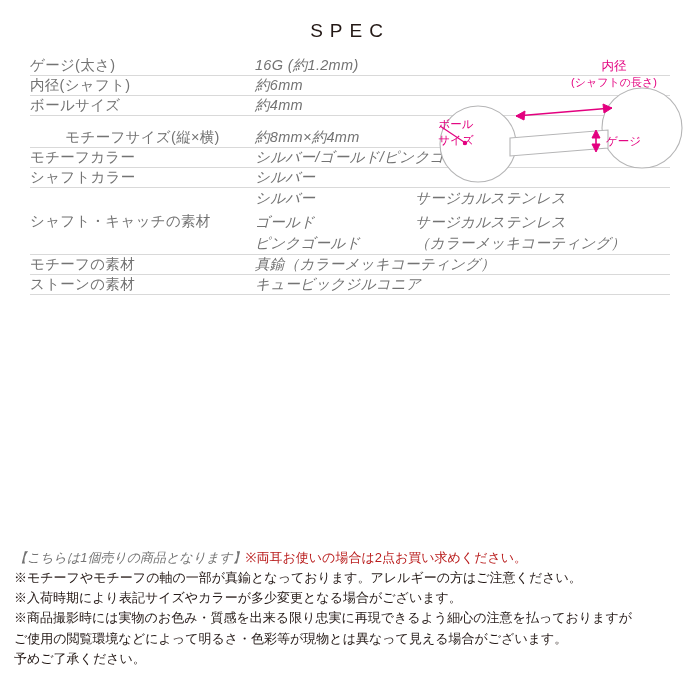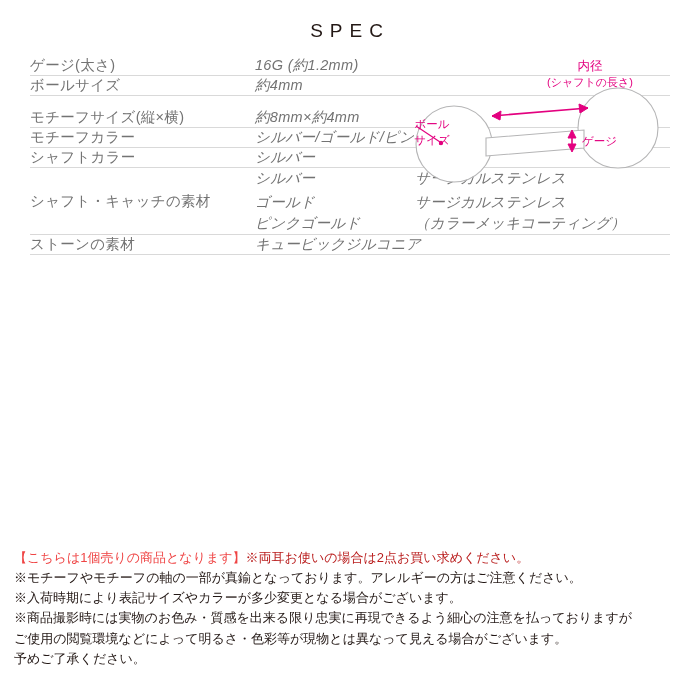--- a/index.html
+++ b/index.html
@@ -51,20 +51,21 @@
     letter-spacing: 0.3px;
   }
   .val {
     padding: 11px 4px 11px 18px;
     font-size: 14.5px;
     letter-spacing: 0.3px;
     font-style: italic;
   }
   .lbl-sm {
     font-size: 13.5px;
+    text-align: center;
   }
   .group-gap td {
     height: 12px;
     padding: 0;
     border: none;
   }
   
   .matwrap {
     display: block;
   }
@@ -78,37 +79,38 @@
   }
   .matline .c2 {
     flex: 1;
   }
   .matblock-2 {
     margin-top: 3px;
   }
   
   .diagram {
     position: absolute;
-    left: 400px;
+    left: 424px;
     top: 56px;
     width: 268px;
     height: 140px;
     text-decoration: underline;
   }
   .notes {
     position: absolute;
     left: 14px;
     top: 548px;
     width: 672px;
     font-size: 13px;
     line-height: 1.55;
     color: #231815;
   }
   .notes .redline {
-    color: #ef4444;
+    color: #737373;
+    font-style: italic;
   }
   .notes .firstline {
     display: block;
   }
   .notes .firstline .after {
     color: #b91c1c;
   }
   .notes p {
     margin: 0;
   }
@@ -118,20 +120,24 @@
 
 <div class="page">
 
   <h1 class="spec-title">SPEC</h1>
 
   <table class="spec">
     <tbody>
       <tr class="rowline">
         <td class="lbl">ゲージ(太さ)</td>
         <td class="val">16G (約1.2mm)</td>
+      </tr>
+      <tr class="rowline">
+        <td class="lbl">内径(シャフト)</td>
+        <td class="val">約6mm</td>
       </tr>
       <tr class="rowline">
         <td class="lbl">ボールサイズ</td>
         <td class="val">約4mm</td>
       </tr>
 
       <tr class="group-gap">
         <td colspan="2"></td>
       </tr>
 
@@ -162,20 +168,24 @@
             </span>
             <span class="matline">
               <span class="c1">ピンクゴールド</span>
               <span class="c2">（カラーメッキコーティング）</span>
             </span>
           </span>
         </td>
       </tr>
 
       <tr class="rowline">
+        <td class="lbl">モチーフの素材</td>
+        <td class="val">真鍮（カラーメッキコーティング）</td>
+      </tr>
+      <tr class="rowline">
         <td class="lbl">ストーンの素材</td>
         <td class="val">キュービックジルコニア</td>
       </tr>
     </tbody>
   </table>
 
   <div class="diagram">
     <svg width="268" height="140" viewBox="0 0 268 140" xmlns="http://www.w3.org/2000/svg">
 
       <circle cx="54" cy="88" r="38" fill="#ffffff" stroke="#b5b5b6" stroke-width="1.1"></circle>

